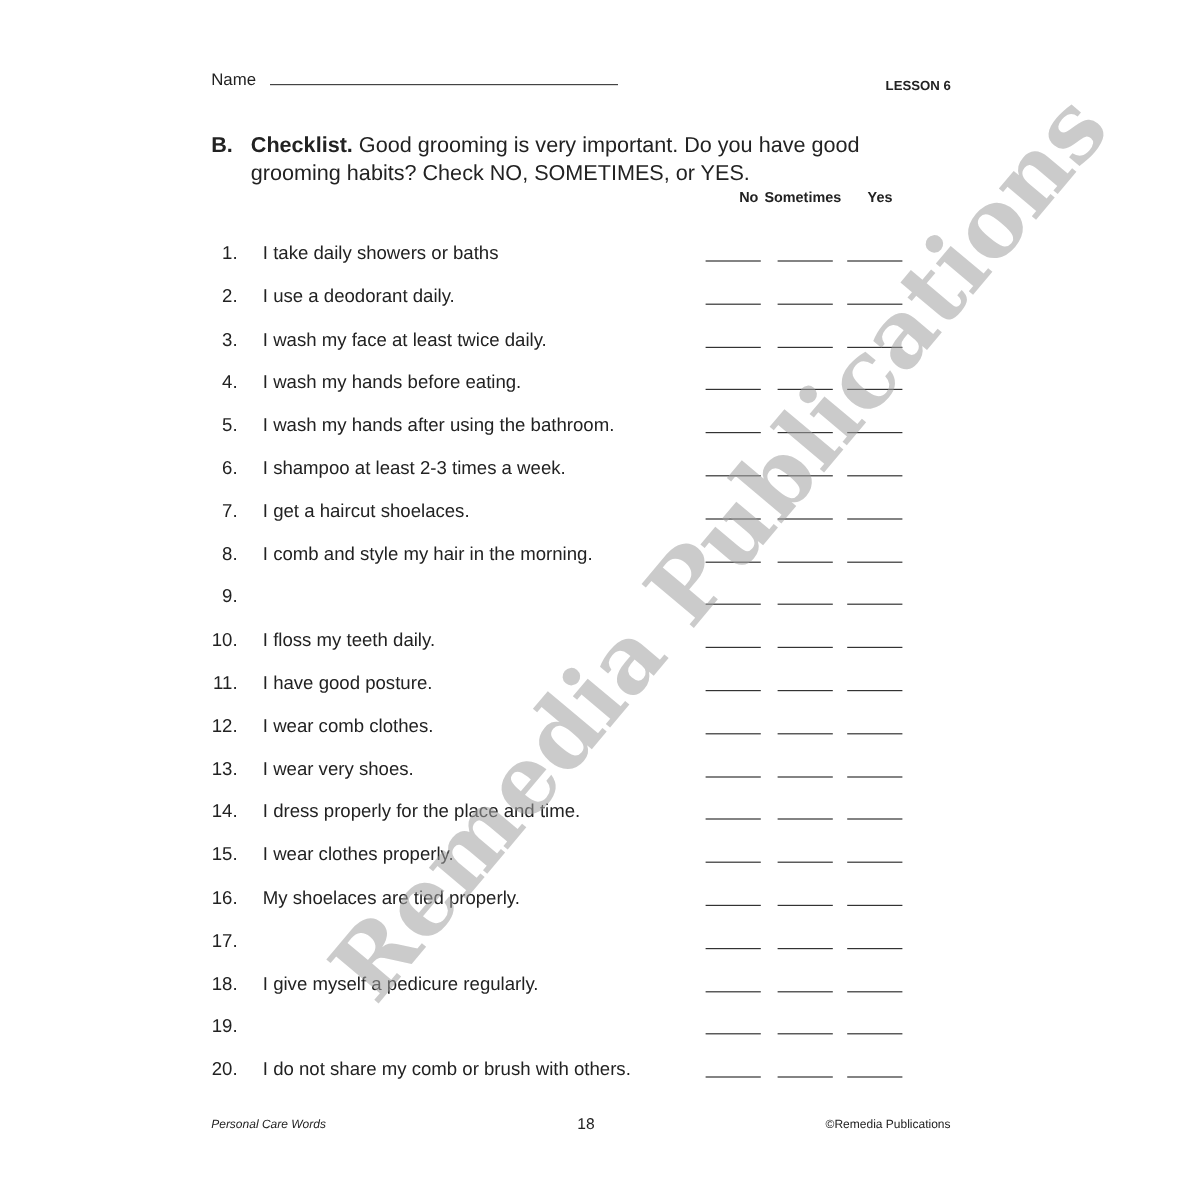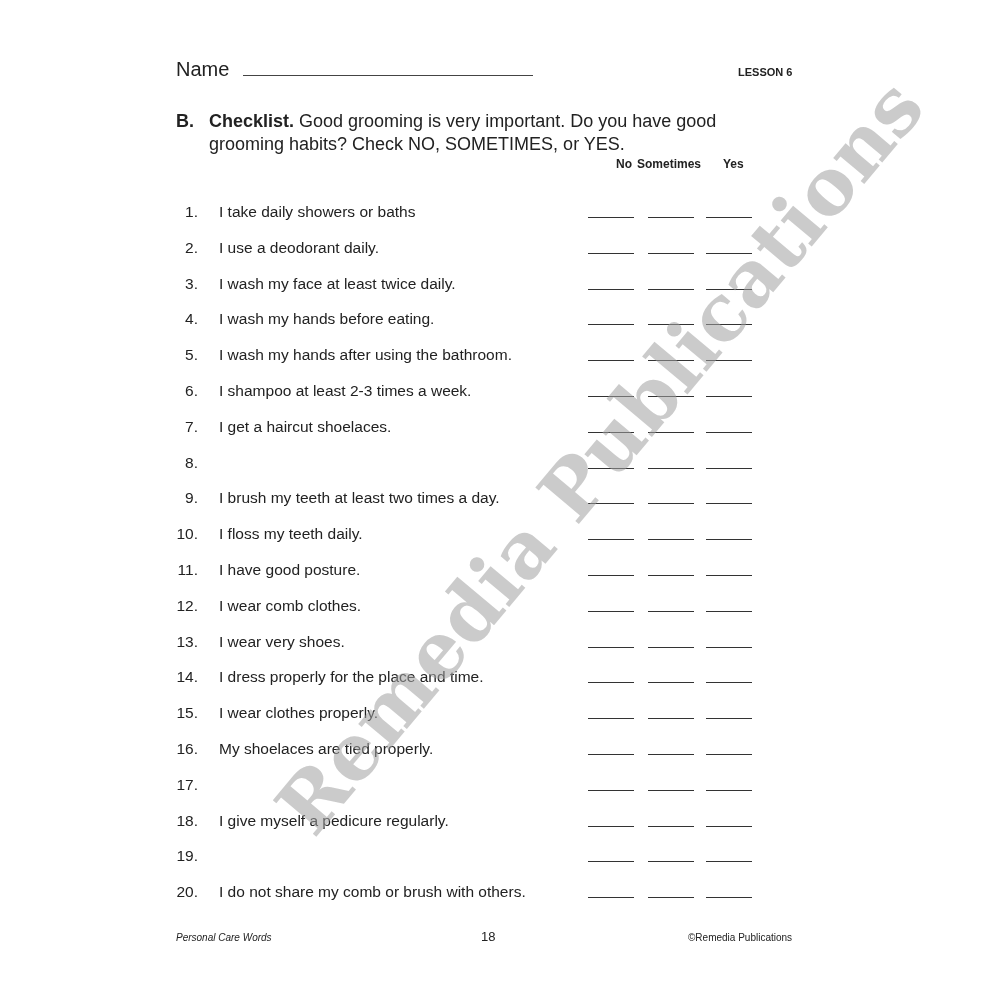--- a/index.html
+++ b/index.html
@@ -1,17 +1,17 @@
 <!DOCTYPE html>
 <html><head>
 <meta charset="utf-8">
 <style>
   html, body { margin:0; padding:0; background:#ffffff; }
   body { width:1000px; height:1000px; position:relative; overflow:hidden; font-family:"Liberation Sans", sans-serif; color:#222; }
-  .name-row { position:absolute; left:176px; top:58px; font-size:20px; }
+  .name-row { position:absolute; left:176px; top:58px; font-size:14px; }
   .name-line { display:inline-block; width:290px; border-bottom:1px solid #444; margin-left:8px; height:12px; }
   .lesson { position:absolute; left:738px; top:66px; font-size:11px; font-weight:bold; }
   .instr { position:absolute; left:176px; top:110px; font-size:18px; line-height:23px; width:600px; }
   .instr .letter { position:absolute; left:0; top:0; font-weight:bold; }
   .instr .body { margin-left:33px; }
   .instr .bold { font-weight:bold; }
   .col-head { position:absolute; top:157px; font-size:12px; font-weight:bold; }
   .row { position:absolute; left:176px; width:600px; height:20px; font-size:15.5px; }
   .row .num { position:absolute; right:578px; width:30px; text-align:right; }
   .row .txt { position:absolute; left:43px; white-space:nowrap; }
@@ -85,27 +85,27 @@
     </div>
     <div class="row" style="top: 417.8px;">
       <span class="num">7.</span>
       <span class="txt">I get a haircut shoelaces.</span>
       <span class="blank" style="left:412px"></span>
       <span class="blank" style="left:472px"></span>
       <span class="blank" style="left:530px"></span>
     </div>
     <div class="row" style="top: 453.6px;">
       <span class="num">8.</span>
+      <span class="txt">I comb and style my hair in the morning.</span>
       <span class="blank" style="left:412px"></span>
       <span class="blank" style="left:472px"></span>
       <span class="blank" style="left:530px"></span>
     </div>
     <div class="row" style="top: 489.4px;">
       <span class="num">9.</span>
-      <span class="txt">I brush my teeth at least two times a day.</span>
       <span class="blank" style="left:412px"></span>
       <span class="blank" style="left:472px"></span>
       <span class="blank" style="left:530px"></span>
     </div>
     <div class="row" style="top: 525.2px;">
       <span class="num">10.</span>
       <span class="txt">I floss my teeth daily.</span>
       <span class="blank" style="left:412px"></span>
       <span class="blank" style="left:472px"></span>
       <span class="blank" style="left:530px"></span>

